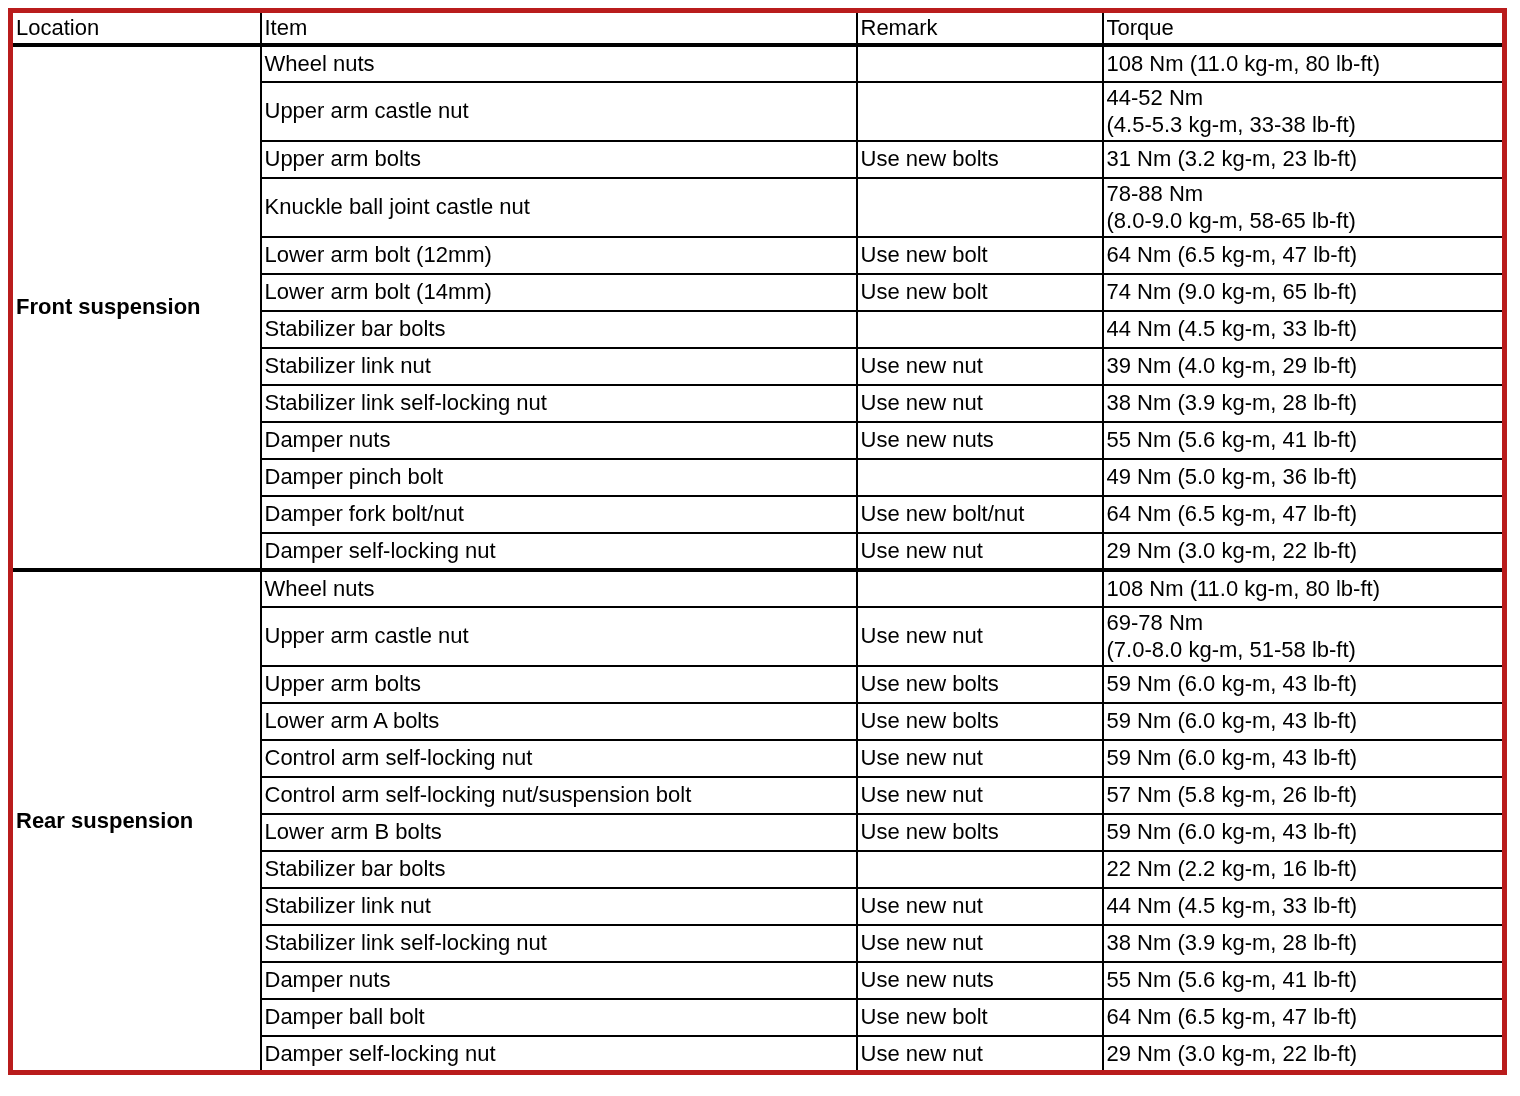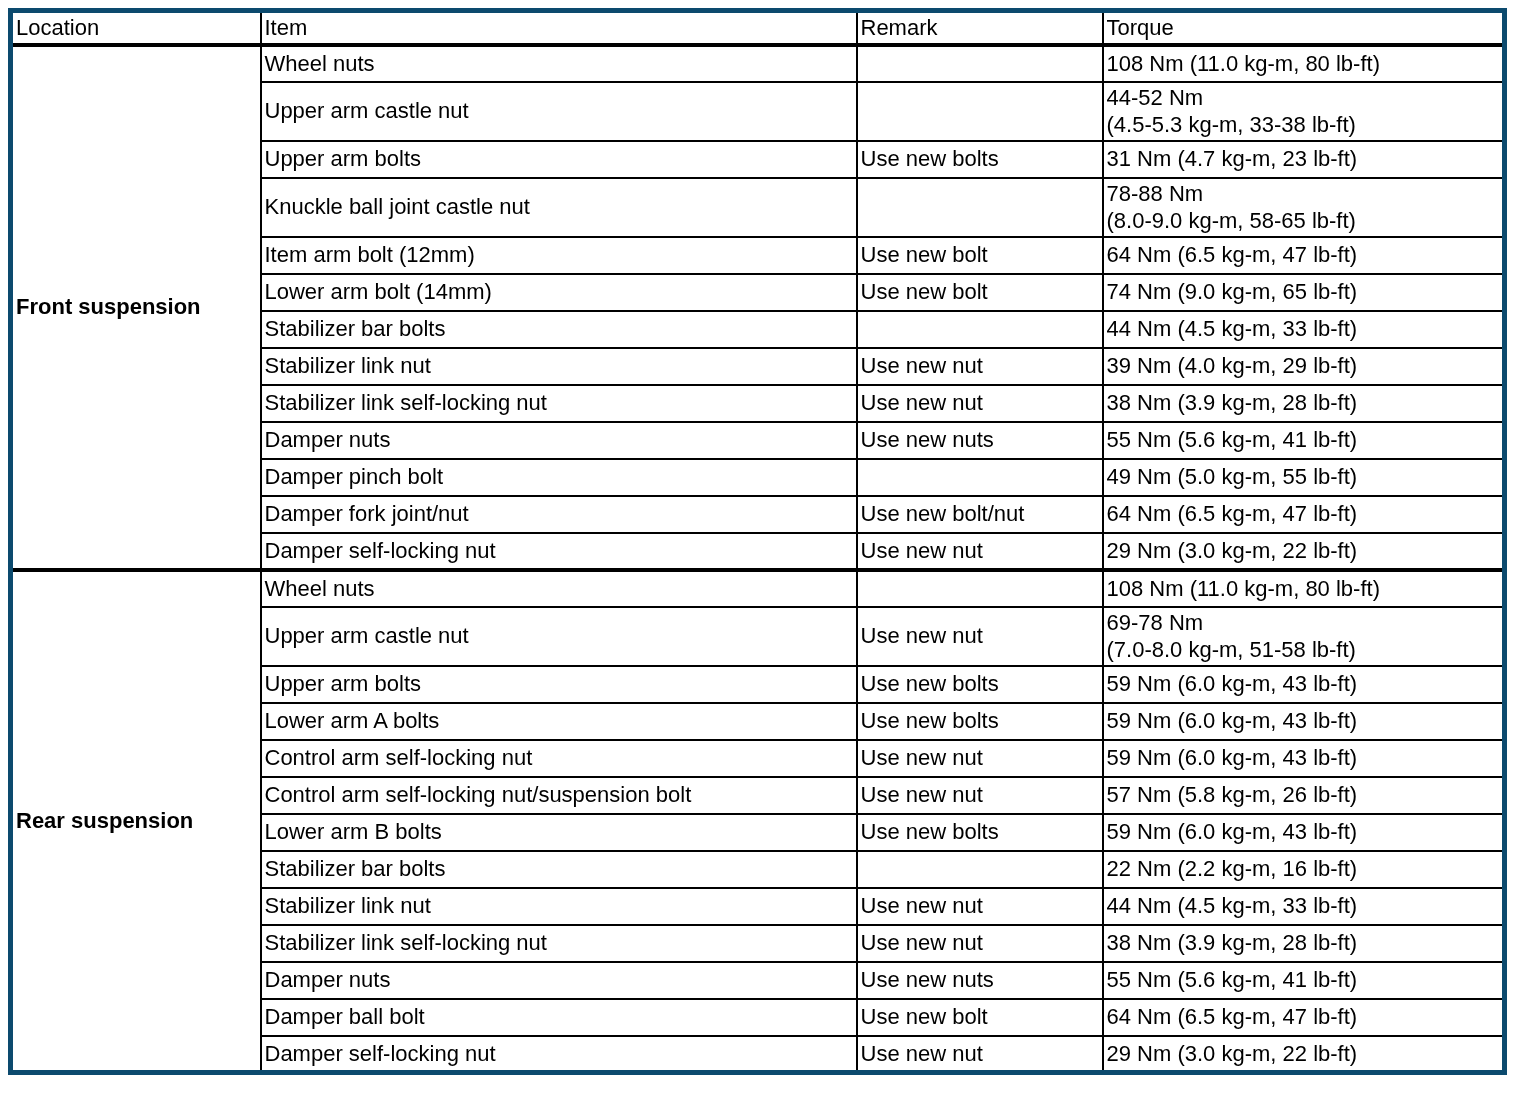--- a/index.html
+++ b/index.html
@@ -13,21 +13,21 @@
     width: 1520px;
     height: 1096px;
     box-sizing: border-box;
     padding: 8px 10px 4px 8px;
     background: #ffffff;
   }
   table.spec {
     border-collapse: collapse;
     table-layout: fixed;
     width: 1498px;
-    border: 5px solid #0c4a6e;
+    border: 5px solid #b91c1c;
     font-size: 22px;
     line-height: 1.25;
   }
   col.c-location { width: 250px; }
   col.c-item     { width: 596px; }
   col.c-remark   { width: 246px; }
   col.c-torque   { width: 402px; }
   th, td {
     border: 2px solid #000000;
     padding: 1px 4px 1px 3px;
@@ -72,30 +72,30 @@
       </tr>
       <tr class="tall">
         <td>Upper arm castle nut</td>
         <td></td>
         <td>44-52 Nm
 (4.5-5.3 kg-m, 33-38 lb-ft)</td>
       </tr>
       <tr>
         <td>Upper arm bolts</td>
         <td>Use new bolts</td>
-        <td>31 Nm (4.7 kg-m, 23 lb-ft)</td>
+        <td>31 Nm (3.2 kg-m, 23 lb-ft)</td>
       </tr>
       <tr class="tall">
         <td>Knuckle ball joint castle nut</td>
         <td></td>
         <td>78-88 Nm
 (8.0-9.0 kg-m, 58-65 lb-ft)</td>
       </tr>
       <tr>
-        <td>Item arm bolt (12mm)</td>
+        <td>Lower arm bolt (12mm)</td>
         <td>Use new bolt</td>
         <td>64 Nm (6.5 kg-m, 47 lb-ft)</td>
       </tr>
       <tr>
         <td>Lower arm bolt (14mm)</td>
         <td>Use new bolt</td>
         <td>74 Nm (9.0 kg-m, 65 lb-ft)</td>
       </tr>
       <tr>
         <td>Stabilizer bar bolts</td>
@@ -113,24 +113,24 @@
         <td>38 Nm (3.9 kg-m, 28 lb-ft)</td>
       </tr>
       <tr>
         <td>Damper nuts</td>
         <td>Use new nuts</td>
         <td>55 Nm (5.6 kg-m, 41 lb-ft)</td>
       </tr>
       <tr>
         <td>Damper pinch bolt</td>
         <td></td>
-        <td>49 Nm (5.0 kg-m, 55 lb-ft)</td>
-      </tr>
-      <tr>
-        <td>Damper fork joint/nut</td>
+        <td>49 Nm (5.0 kg-m, 36 lb-ft)</td>
+      </tr>
+      <tr>
+        <td>Damper fork bolt/nut</td>
         <td>Use new bolt/nut</td>
         <td>64 Nm (6.5 kg-m, 47 lb-ft)</td>
       </tr>
       <tr>
         <td>Damper self-locking nut</td>
         <td>Use new nut</td>
         <td>29 Nm (3.0 kg-m, 22 lb-ft)</td>
       </tr>
     </tbody>
     <tbody>

